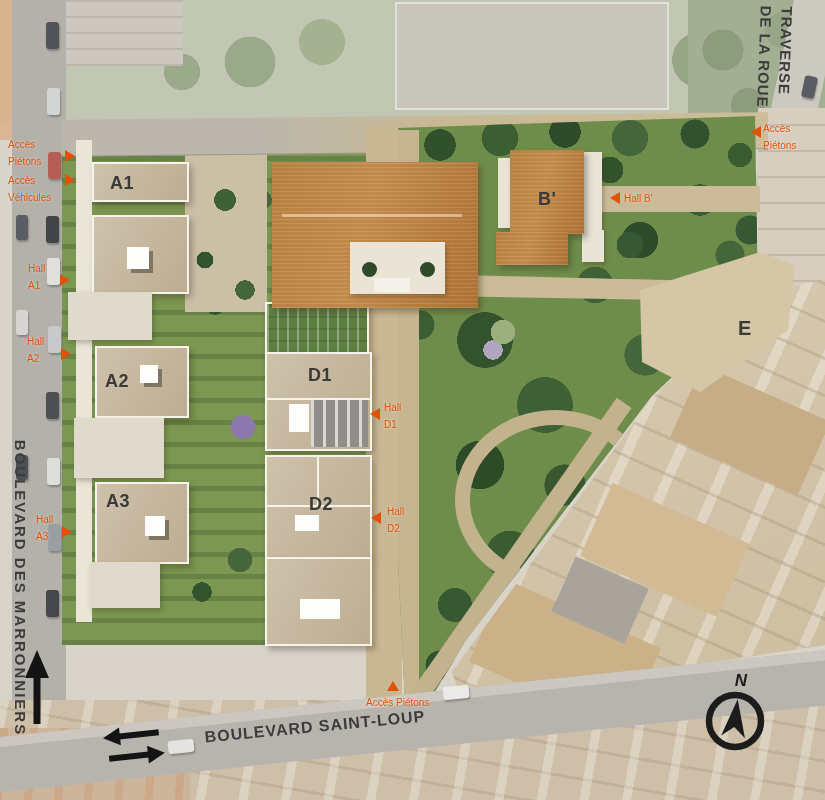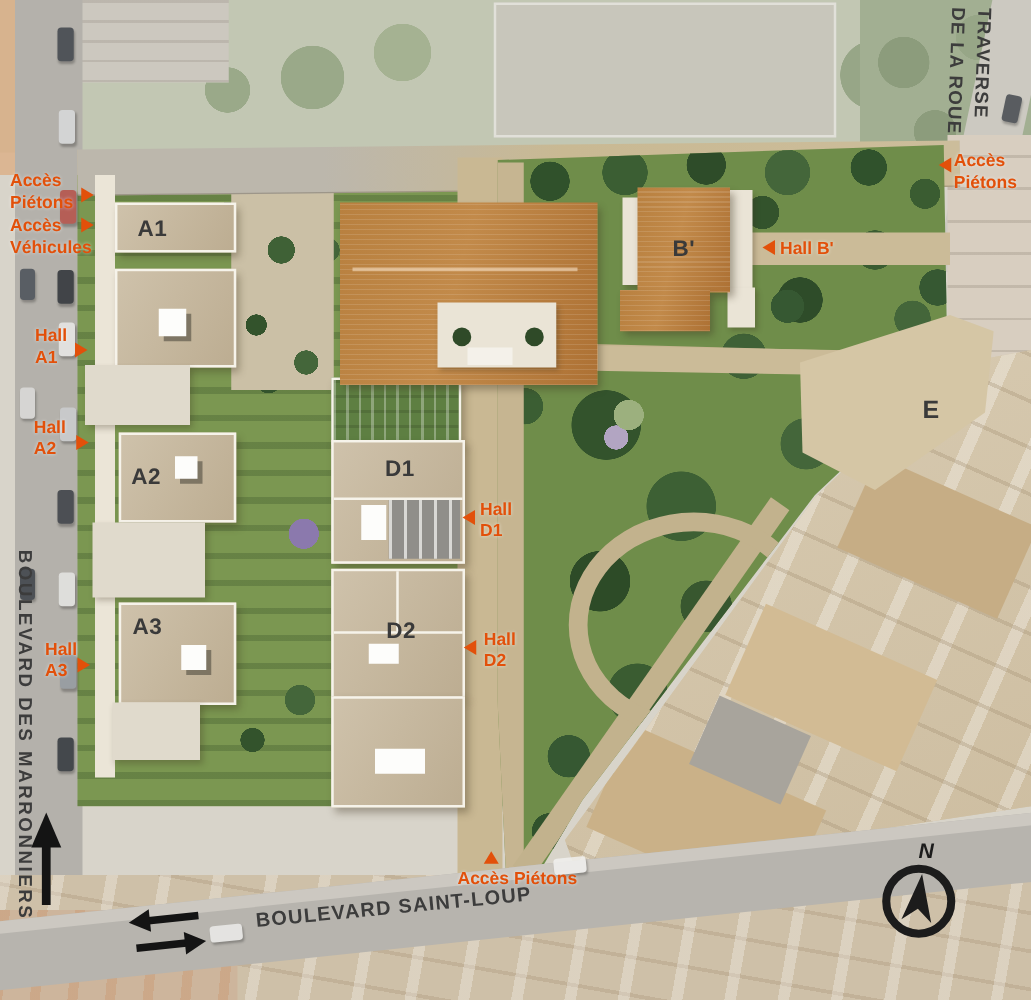--- a/index.html
+++ b/index.html
@@ -126,21 +126,21 @@
     background-image:repeating-linear-gradient(90deg,rgba(255,255,255,.3) 0 2px,transparent 2px 10px),
       repeating-linear-gradient(0deg,rgba(0,0,0,.12) 0 2px,transparent 2px 12px);
     box-shadow:3px 4px 6px rgba(60,50,30,.35);}
   .groof{background:#908e8a;background-image:repeating-linear-gradient(90deg,#d9d8d5 0 3px,transparent 3px 12px);}
   .wline{background:#f6f3ea;}
 
   
   .car{border-radius:3px;box-shadow:1px 2px 2px rgba(0,0,0,.3);opacity:.85;}
 
   
-  .lbl-orange{color:#E2500A;font-weight:bold;font-size:14px;line-height:17px;
+  .lbl-orange{color:#E2500A;font-weight:normal;font-size:10px;line-height:17px;
     text-shadow:0 0 3px rgba(255,255,255,.6);white-space:nowrap;}
   .lbl-bld{color:#3a3a3a;font-weight:bold;font-size:18px;white-space:nowrap;letter-spacing:.5px;}
   .lbl-road{color:#3c3c3c;font-weight:bold;white-space:nowrap;}
   .tri{width:0;height:0;}
   .tri-right{border-left:10px solid #E2500A;border-top:6px solid transparent;border-bottom:6px solid transparent;}
   .tri-left{border-right:10px solid #E2500A;border-top:6px solid transparent;border-bottom:6px solid transparent;}
   .tri-up{border-bottom:10px solid #E2500A;border-left:6px solid transparent;border-right:6px solid transparent;}
 </style>
 </head>
 <body>

